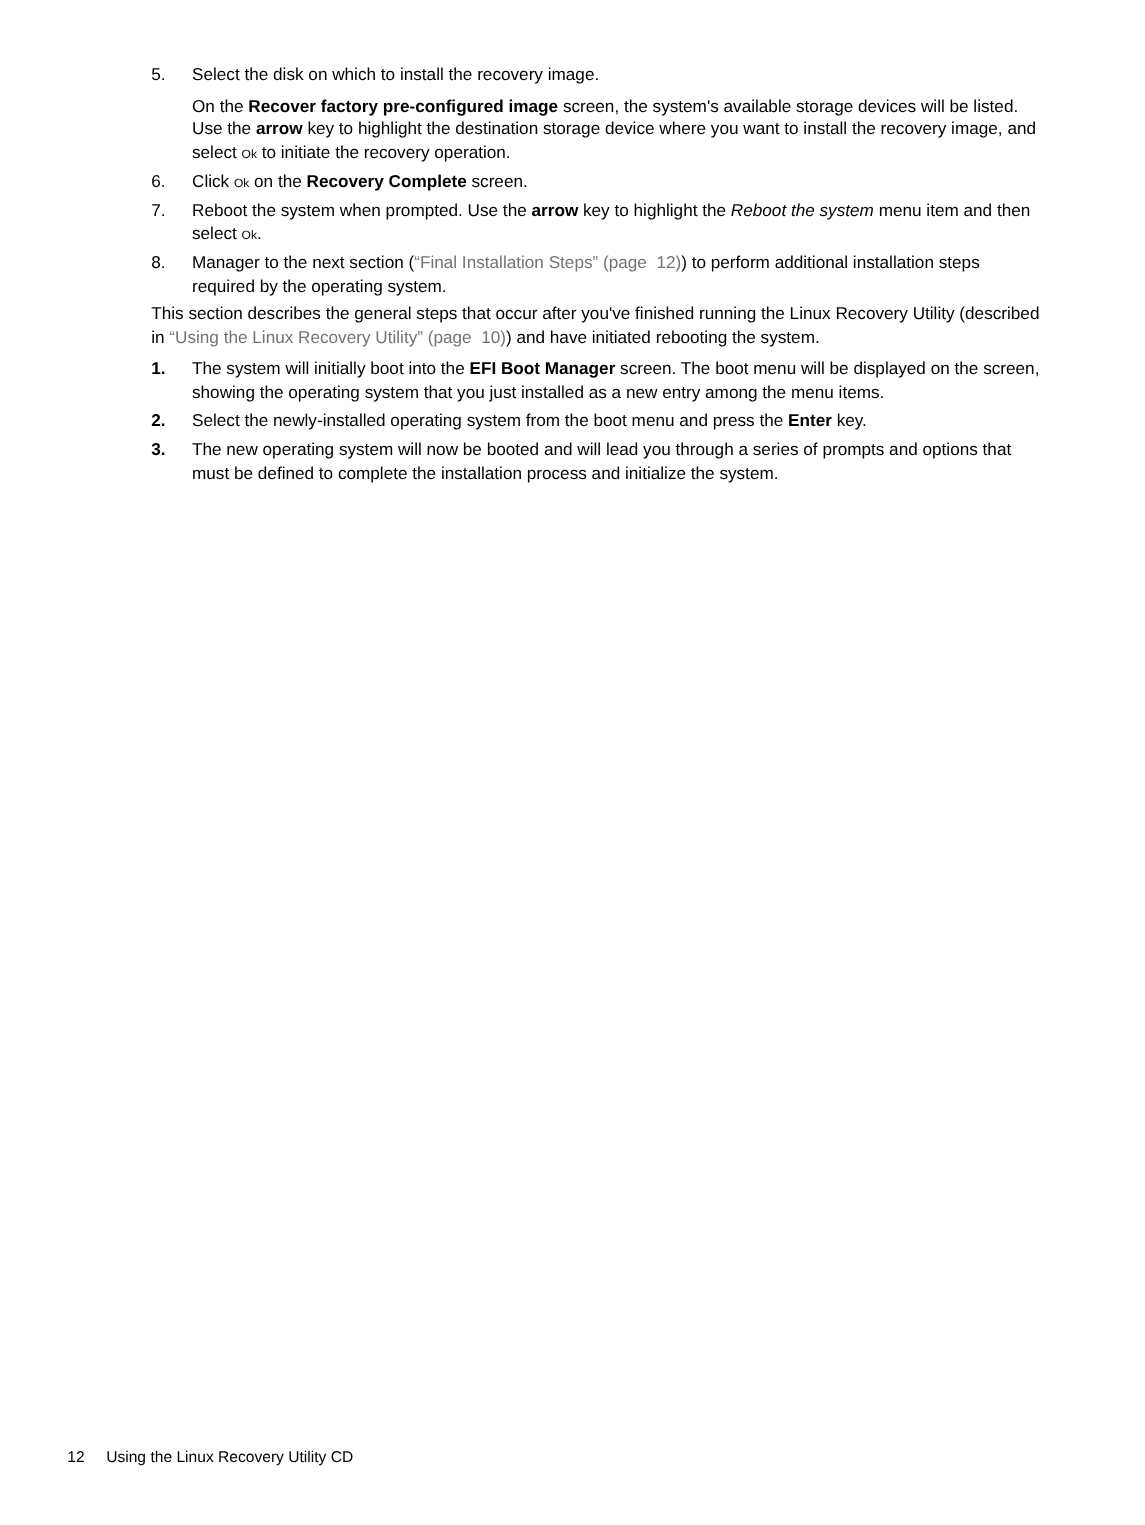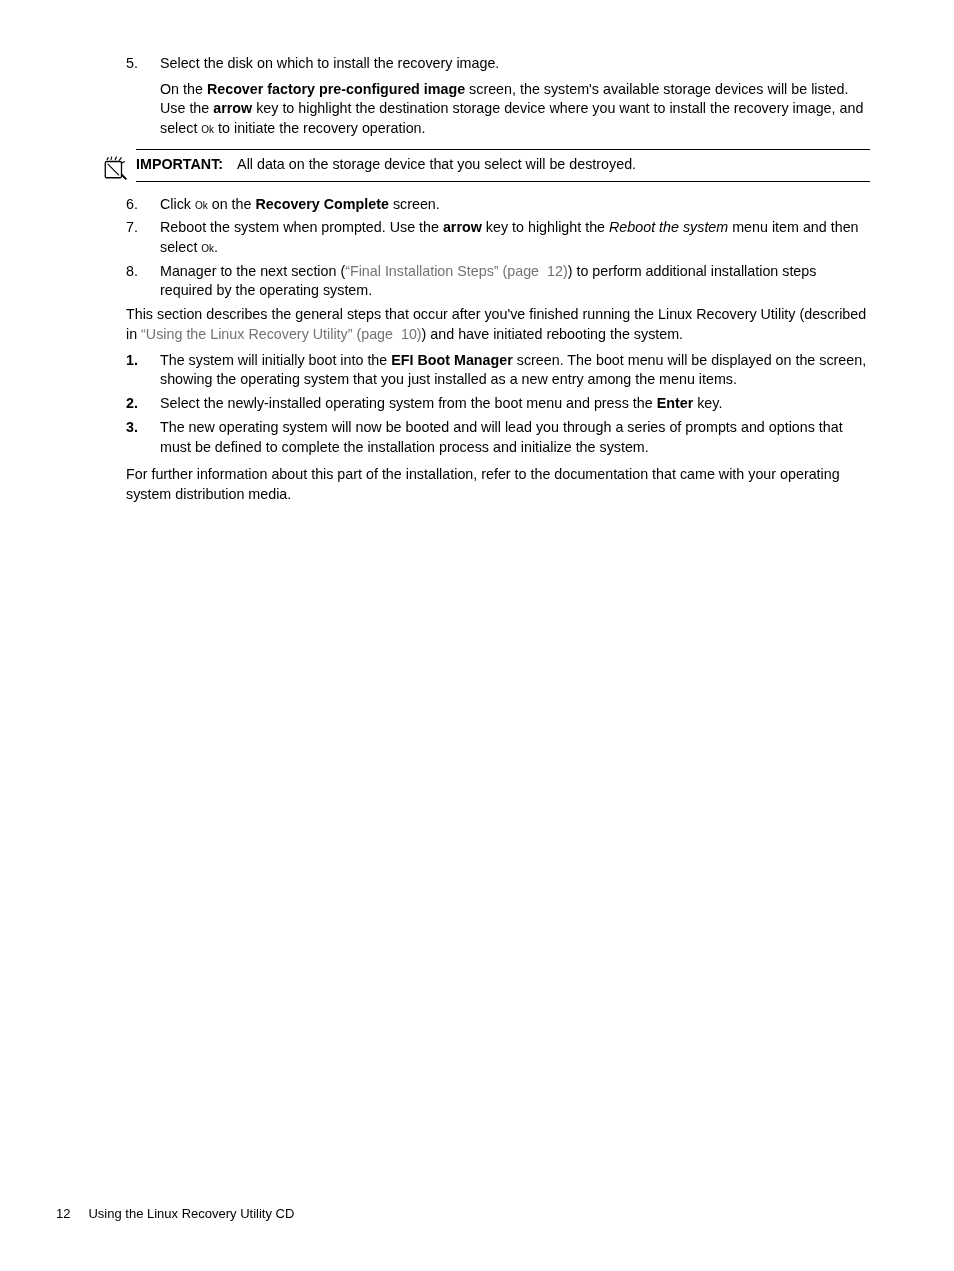--- a/index.html
+++ b/index.html
@@ -114,32 +114,20 @@
       <div class="num">5.</div>
       <div class="body">
         <div>Select the disk on which to install the recovery image.</div>
         <div class="para">
           <span>On the </span><b>Recover factory pre-configured image</b><span> screen, the system's available storage devices will be listed. Use the </span><b>arrow</b><span> key to highlight the destination storage device where you want to install the recovery image, and select </span><span class="mono">Ok</span><span> to initiate the recovery operation.</span>
         </div>
       </div>
     </div>
   </div>
 
-  <div class="imp-block">
-    <div class="imp-icon">
-      <svg width="26" height="26" viewBox="0 0 32 32">
-        <rect x="4" y="8" width="20" height="20" rx="2" fill="none" stroke="#000" stroke-width="1.6"></rect>
-        <path d="M7 11 L21 25 M6 6 L8 3 M11 6 L12 2 M16 6 L18 2 M21 7 L24 3 M24 10 L28 8" stroke="#000" stroke-width="1.4" fill="none"></path>
-        <path d="M24 24 L30 30" stroke="#000" stroke-width="2.4"></path>
-      </svg>
-    </div>
-    <div class="imp-content">
-      <span class="imp-label">IMPORTANT:</span><span>All data on the storage device that you select will be destroyed.</span>
-    </div>
-  </div>
 
   <div class="step-list">
     <div class="step">
       <div class="num">6.</div>
       <div class="body">
         <span>Click </span><span class="mono">Ok</span><span> on the </span><b>Recovery Complete</b><span> screen.</span>
       </div>
     </div>
     <div class="step">
       <div class="num">7.</div>
@@ -174,21 +162,18 @@
       <div class="body">
         <span>Select the newly-installed operating system from the boot menu and press the </span><b>Enter</b><span> key.</span>
       </div>
     </div>
     <div class="step">
       <div class="num">3.</div>
       <div class="body">The new operating system will now be booted and will lead you through a series of prompts and options that must be defined to complete the installation process and initialize the system.</div>
     </div>
   </div>
 
-  <div class="body-indent" style="margin-top:8px;">
-    <p>For further information about this part of the installation, refer to the documentation that came with your operating system distribution media.</p>
-  </div>
 
   <div class="footer">
     <span class="pageno">12</span><span>Using the Linux Recovery Utility CD</span>
   </div>
 
 </div>
 
 </body></html>

